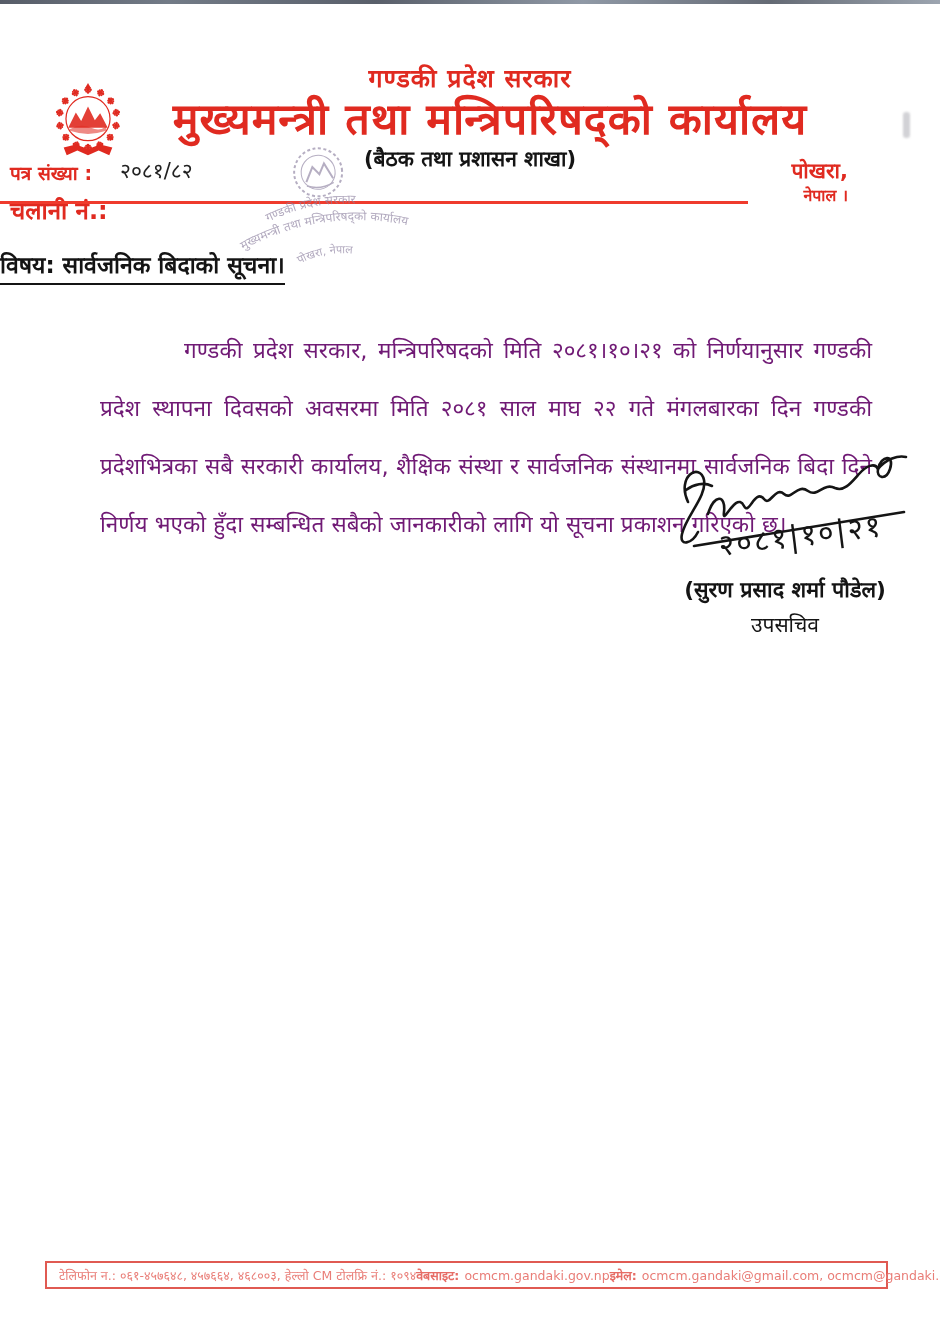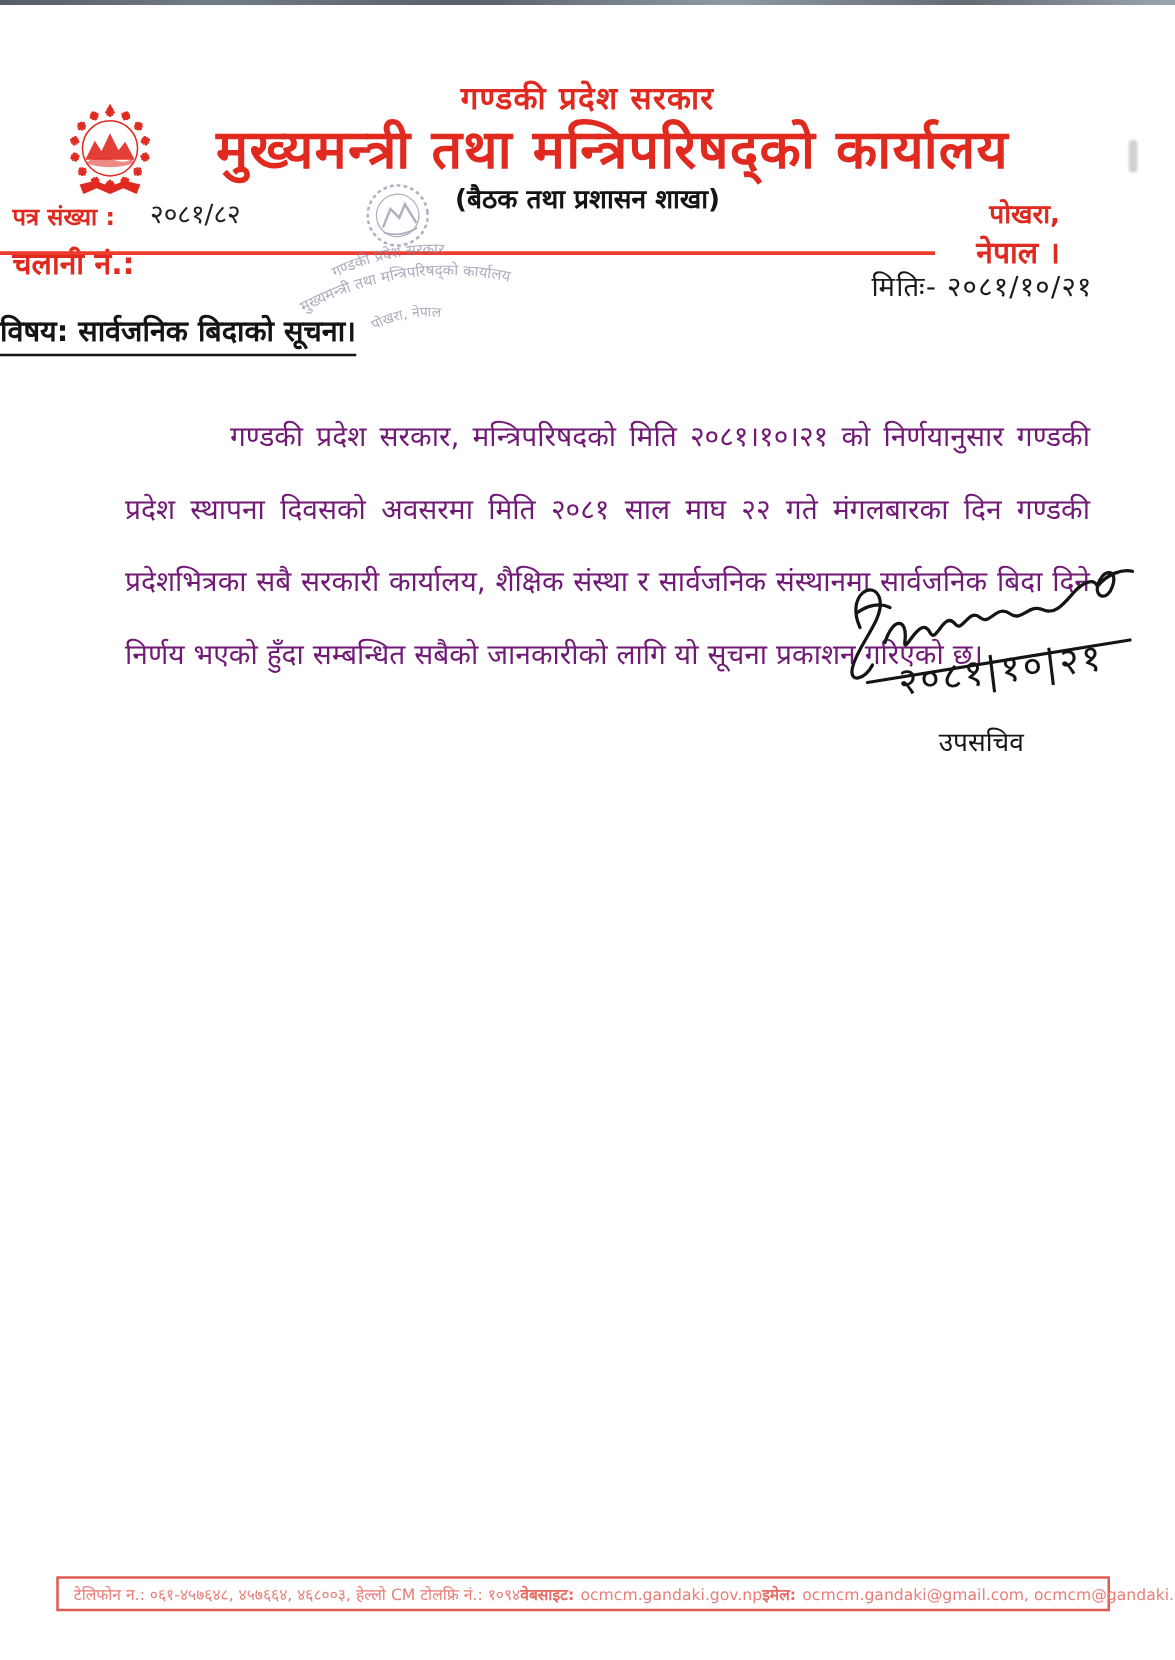--- a/index.html
+++ b/index.html
@@ -27,21 +27,21 @@
     color:#e02a20; font-size:43px; font-weight:bold; letter-spacing:1px; white-space:nowrap;
   }
   .branch {
     position:absolute; top:144px; left:0; width:940px; text-align:center;
     color:#141414; font-size:21px; font-weight:bold;
   }
   .letter-label { position:absolute; left:10px; top:160px; color:#e02a20; font-size:19px; font-weight:bold; }
   .letter-value { position:absolute; left:120px; top:156px; color:#222; font-size:21px; }
   .dispatch-label { position:absolute; left:10px; top:193px; color:#e02a20; font-size:24px; font-weight:bold; }
   .place-city { position:absolute; right:92px; top:156px; color:#e02a20; font-size:21px; font-weight:bold; }
-  .place-country { position:absolute; right:92px; top:184px; color:#e02a20; font-size:24px; font-weight:bold; }
+  .place-country { position:absolute; right:92px; top:184px; color:#e02a20; font-size:16px; font-weight:bold; }
   .red-rule { position:absolute; left:0; top:201px; width:748px; height:2.5px; background:#ef3b2d; }
   .stamp {
     position:absolute; left:218px; top:142px; width:210px; height:130px;
     transform:rotate(-8deg); opacity:.8; pointer-events:none;
   }
   .date-line { position:absolute; right:66px; top:213px; color:#1a1a1a; font-size:22px; letter-spacing:1px; }
   .subject-wrap { position:absolute; top:248px; left:0; width:940px; text-align:left; }
   .subject-wrap span {
     display:inline-block; color:#141414; font-size:23px; font-weight:bold;
     border-bottom:2px solid #141414; padding-bottom:3px;
@@ -140,21 +140,20 @@
         <path d="M92 42 Q105 48 119 42" stroke-width="1.5"></path>
       </g>
       <g fill="#8d81a0" opacity="0.85" font-family="DejaVu Sans, sans-serif">
         <text font-size="12"><textPath href="#arc1" startOffset="8%">गण्डकी प्रदेश सरकार</textPath></text>
         <text font-size="12"><textPath href="#arc2" startOffset="1%">मुख्यमन्त्री तथा मन्त्रिपरिषद्को कार्यालय</textPath></text>
         <text font-size="11"><textPath href="#arc3" startOffset="10%">पोखरा, नेपाल</textPath></text>
       </g>
     </svg>
   </div>
 
-  <div class="date-line">मितिः- २०८१/१०/२१</div>
 
   <div class="subject-wrap">
     <span>विषय: सार्वजनिक बिदाको सूचना।</span>
   </div>
 
   <p class="body-par">गण्डकी प्रदेश सरकार, मन्त्रिपरिषदको मिति २०८१।१०।२१ को निर्णयानुसार गण्डकी प्रदेश स्थापना दिवसको अवसरमा मिति २०८१ साल माघ २२ गते मंगलबारका दिन गण्डकी प्रदेशभित्रका सबै सरकारी कार्यालय, शैक्षिक संस्था र सार्वजनिक संस्थानमा सार्वजनिक बिदा दिने निर्णय भएको हुँदा सम्बन्धित सबैको जानकारीको लागि यो सूचना प्रकाशन गरिएको छ।</p>
 
   <div class="sig-block">
     <svg width="286" height="118" viewBox="0 0 286 118">
       <g stroke="#151515" stroke-width="2.6" fill="none" stroke-linecap="round" stroke-linejoin="round">
@@ -163,20 +162,21 @@
         <path d="M44 40 C52 34 62 32 70 36"></path>
 
         <path d="M66 64 c6,-20 18,-20 16,-2 c-2,16 12,-22 20,-6 c5,10 11,-18 20,-7 c6,8 11,-13 20,-5 c8,7 13,-11 24,-3 c10,7 15,-9 27,-3 c9,4 16,-5 24,-14 c7,-8 16,-12 19,-5"></path>
 
         <path d="M236 19 c3,-14 17,-15 12,0 c-4,12 -14,9 -12,0 c8,-10 20,-14 28,-12"></path>
 
         <path d="M52 96 L262 62"></path>
       </g>
       <text x="78" y="106" transform="rotate(-7 78 106)" font-size="30" fill="#151515" font-family="DejaVu Sans, sans-serif" letter-spacing="2">२०८१|१०|२१</text>
     </svg>
+    <div class="sig-name">(सुरण प्रसाद शर्मा पौडेल)</div>
     <div class="sig-designation">उपसचिव</div>
   </div>
 
   <div class="footer-box">
     <span class="f-item">टेलिफोन न.: ०६१-४५७६४८, ४५७६६४, ४६८००३, हेल्लो CM टोलफ्रि नं.: १०९४</span>
     <span class="f-item">
       <b>वेबसाइट:</b>
       <span>ocmcm.gandaki.gov.np</span>
     </span>
     <span class="f-item">

